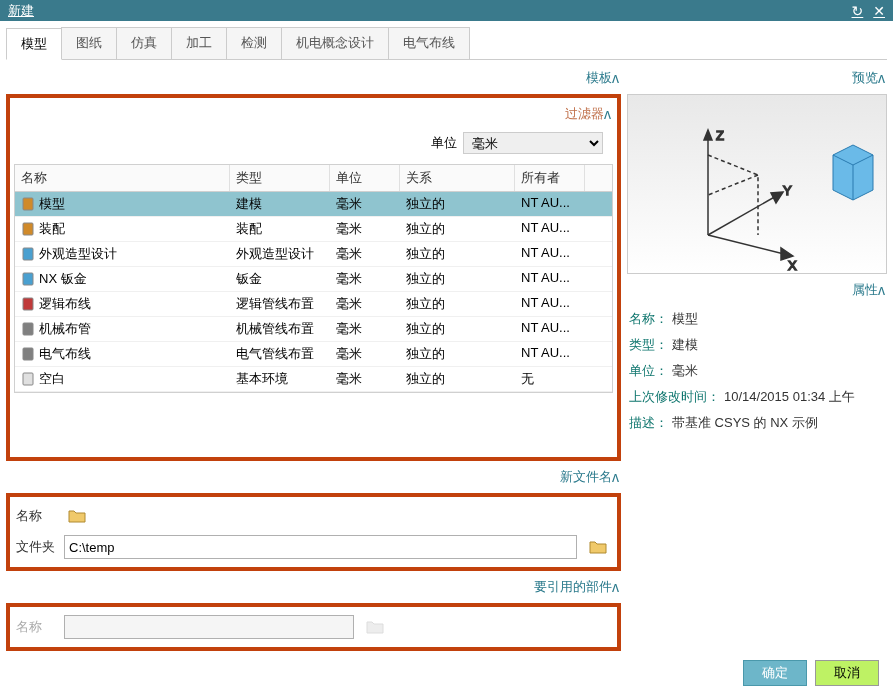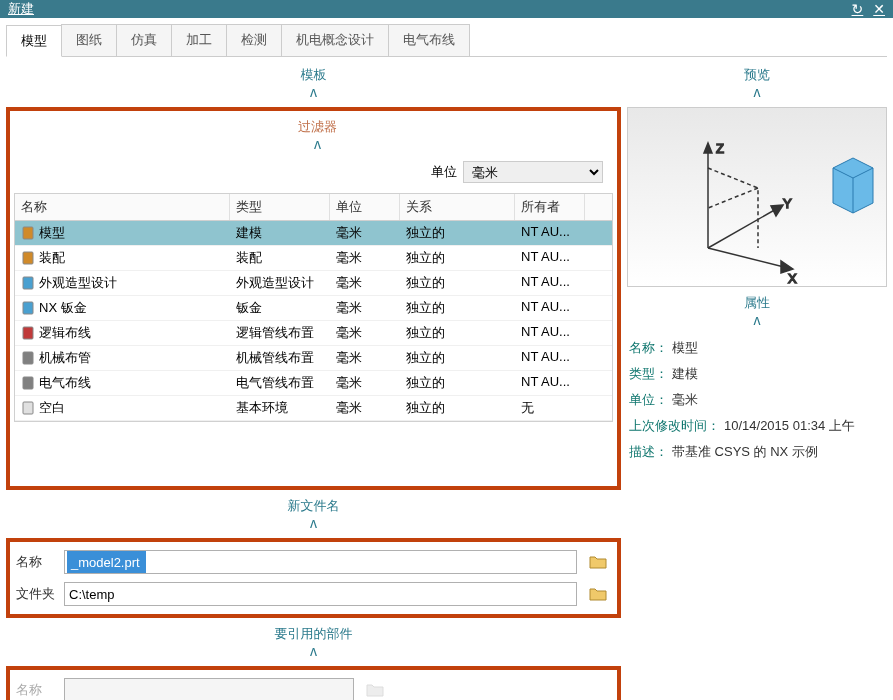--- a/index.html
+++ b/index.html
@@ -8,21 +8,21 @@
 .titlebar { background: #3a7a8c; color: #fff; height: 28px; display: flex; align-items: center; padding: 0 8px; justify-content: space-between; text-decoration: underline; }
 .titlebar-right { display: flex; align-items: center; gap: 10px; }
 .titlebar-icon { color: #fff; cursor: pointer; font-size: 14px; }
 .content { flex: 1; padding: 6px; display: flex; flex-direction: column; border-radius: 23px; }
 .tabs { display: flex; border-bottom: 1px solid #ccc; }
 .tab { padding: 6px 14px; border: 1px solid #ccc; border-bottom: none; margin-right: -1px; background: #f5f5f5; cursor: pointer; color: #555; }
 .tab.active { background: #fff; border-bottom: 1px solid #fff; position: relative; top: 1px; color: #000; }
 .main-layout { display: flex; flex: 1; gap: 6px; margin-top: 6px; }
 .left-col { flex: 1; display: flex; flex-direction: column; gap: 4px; }
 .right-col { width: 260px; display: flex; flex-direction: column; gap: 4px; }
-.section-header { display: flex; justify-content: center; align-items: center; color: #2b7a8c; padding: 3px 2px; cursor: pointer; flex-direction: column; }
+.section-header { display: flex; justify-content: flex-end; align-items: center; color: #2b7a8c; padding: 3px 2px; cursor: pointer; }
 .section-header .caret { color: #2b7a8c; font-size: 14px; }
 .section-header.sub { color: #c0704a; padding-left: 10px; }
 .filter-row { display: flex; justify-content: flex-end; align-items: center; padding: 6px 10px 10px 10px; gap: 6px; }
 .filter-row select { width: 140px; height: 22px; border: 1px solid #ccc; padding: 0 4px; }
 .table { border: 1px solid #d0d0d0; }
 .table-head { display: flex; background: #fafafa; border-bottom: 1px solid #d0d0d0; }
 .th { padding: 4px 6px; border-right: 1px solid #e0e0e0; color: #333; }
 .col-name { width: 215px; }
 .col-type { width: 100px; }
 .col-unit { width: 70px; }
@@ -203,21 +203,20 @@
           <div style="height:60px"></div>
         </div>
 
         <div class="section-header">
           <span>新文件名</span>
           <span class="caret">ʌ</span>
         </div>
         <div class="inner-border">
           <div class="form-row">
             <label>名称</label>
-            <input type="text" class="sel-highlight" id="name-input" value="_model2.prt" style="background: linear-gradient(rgb(58, 143, 216), rgb(58, 143, 216)) 2px 0px / 79.2px 100% no-repeat; color: rgb(255, 255, 255); text-indent: 2px;">
             <span class="folder-btn">
               <svg width="18" height="16" viewBox="0 0 18 16">
                   <path d="M1 3 h5 l2 2 h9 v9 h-16 z" fill="#f0c96a" stroke="#b08a30"></path>
                 </svg>
             </span>
           </div>
           <div class="form-row">
             <label>文件夹</label>
             <input type="text" value="C:\temp" style="">
             <span class="folder-btn">

